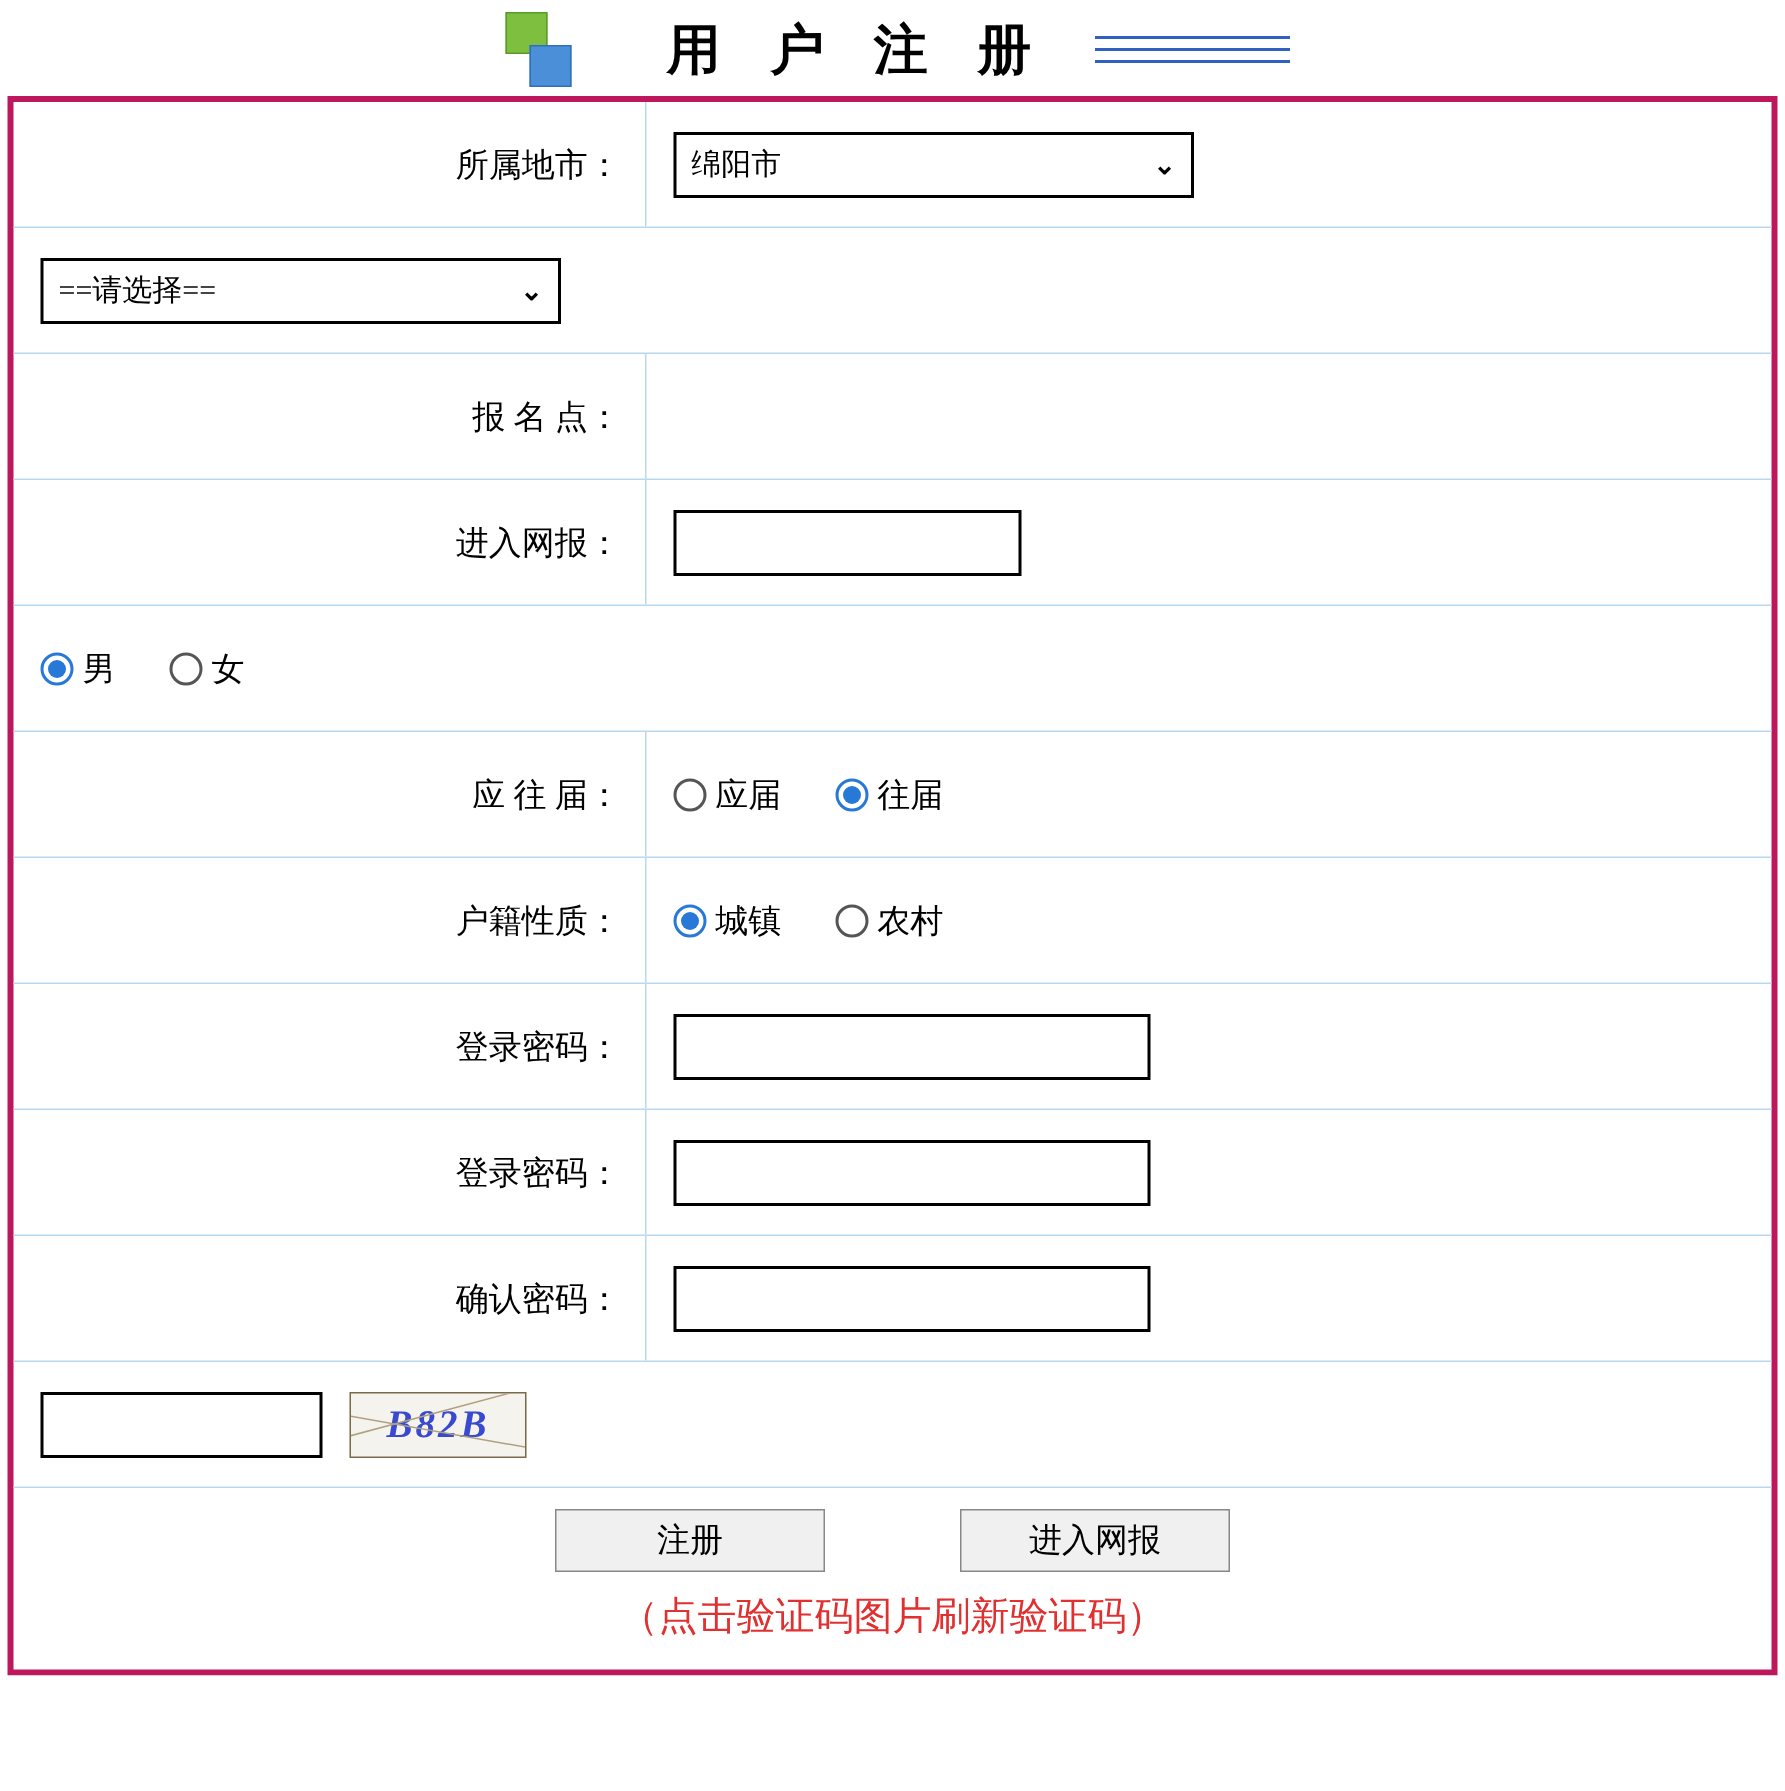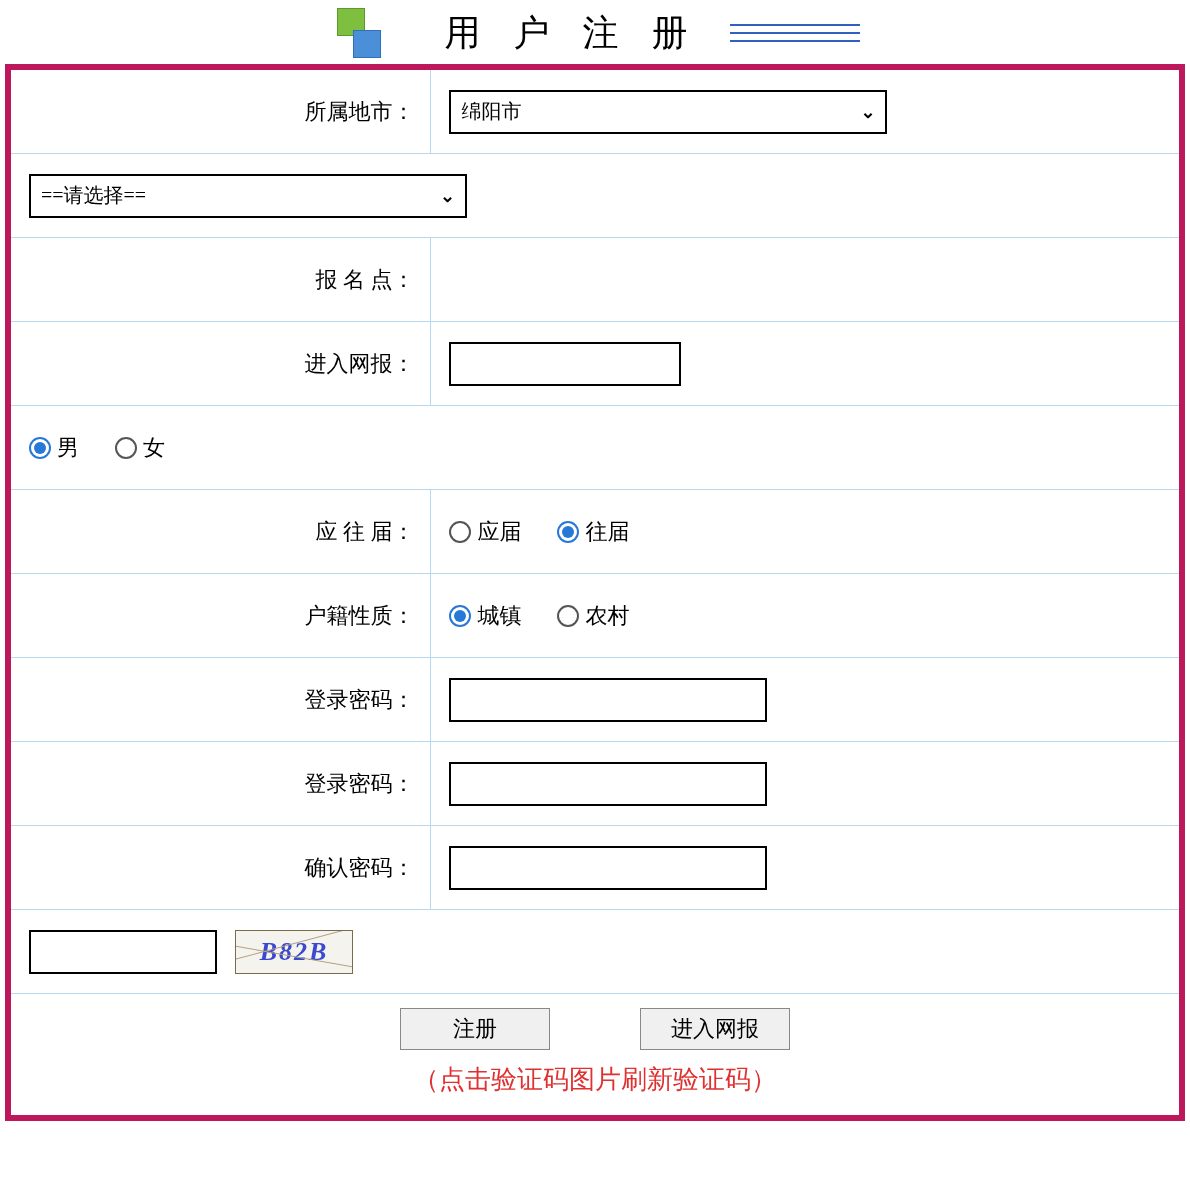--- a/index.html
+++ b/index.html
@@ -30,40 +30,40 @@
       position: absolute;
       width: 28px;
       height: 28px;
       background: #4A8FD8;
       border: 1px solid #3070B8;
       bottom: 0;
       right: 6px;
     }
     .page-title {
       font-size: 36px;
-      font-weight: normal;
+      font-weight: bold;
       letter-spacing: 12px;
       color: #000;
       margin-left: 28px;
     }
     .header-lines {
       display: flex;
       flex-direction: column;
       gap: 6px;
       width: 130px;
     }
     .header-line {
       height: 2px;
       background: #3060C0;
     }
     
     .form-table {
       width: 1180px;
       margin: 0 auto;
-      border: 6px solid #be185d;
+      border: 4px solid #be185d;
       border-collapse: collapse;
     }
     .form-row {
       display: flex;
       border-bottom: 1px solid #B8D8F0;
       min-height: 84px;
     }
     .form-row:last-child { border-bottom: none; }
     .label-cell {
       width: 36%;
@@ -77,21 +77,21 @@
     }
     .input-cell {
       flex: 1;
       display: flex;
       align-items: center;
       padding-left: 18px;
       gap: 18px;
     }
     
     .select-box {
-      width: 438px;
+      width: 347px;
       height: 44px;
       border: 2px solid #000;
       background: #fff;
       font-size: 20px;
       padding: 0 10px;
       display: flex;
       align-items: center;
       justify-content: space-between;
       cursor: pointer;
     }
@@ -160,21 +160,21 @@
     
     .footer-row {
       display: flex;
       flex-direction: column;
       align-items: center;
       padding: 14px 0 18px;
       border-bottom: none;
     }
     .button-row { display: flex; gap: 90px; margin-bottom: 12px; }
     .btn {
-      width: 150px;
+      width: 180px;
       height: 42px;
       border: 1px solid #888;
       background: #F0F0F0;
       font-size: 22px;
       cursor: pointer;
       font-family: inherit;
     }
     .hint-text {
       color: #E03030;
       font-size: 26px;

